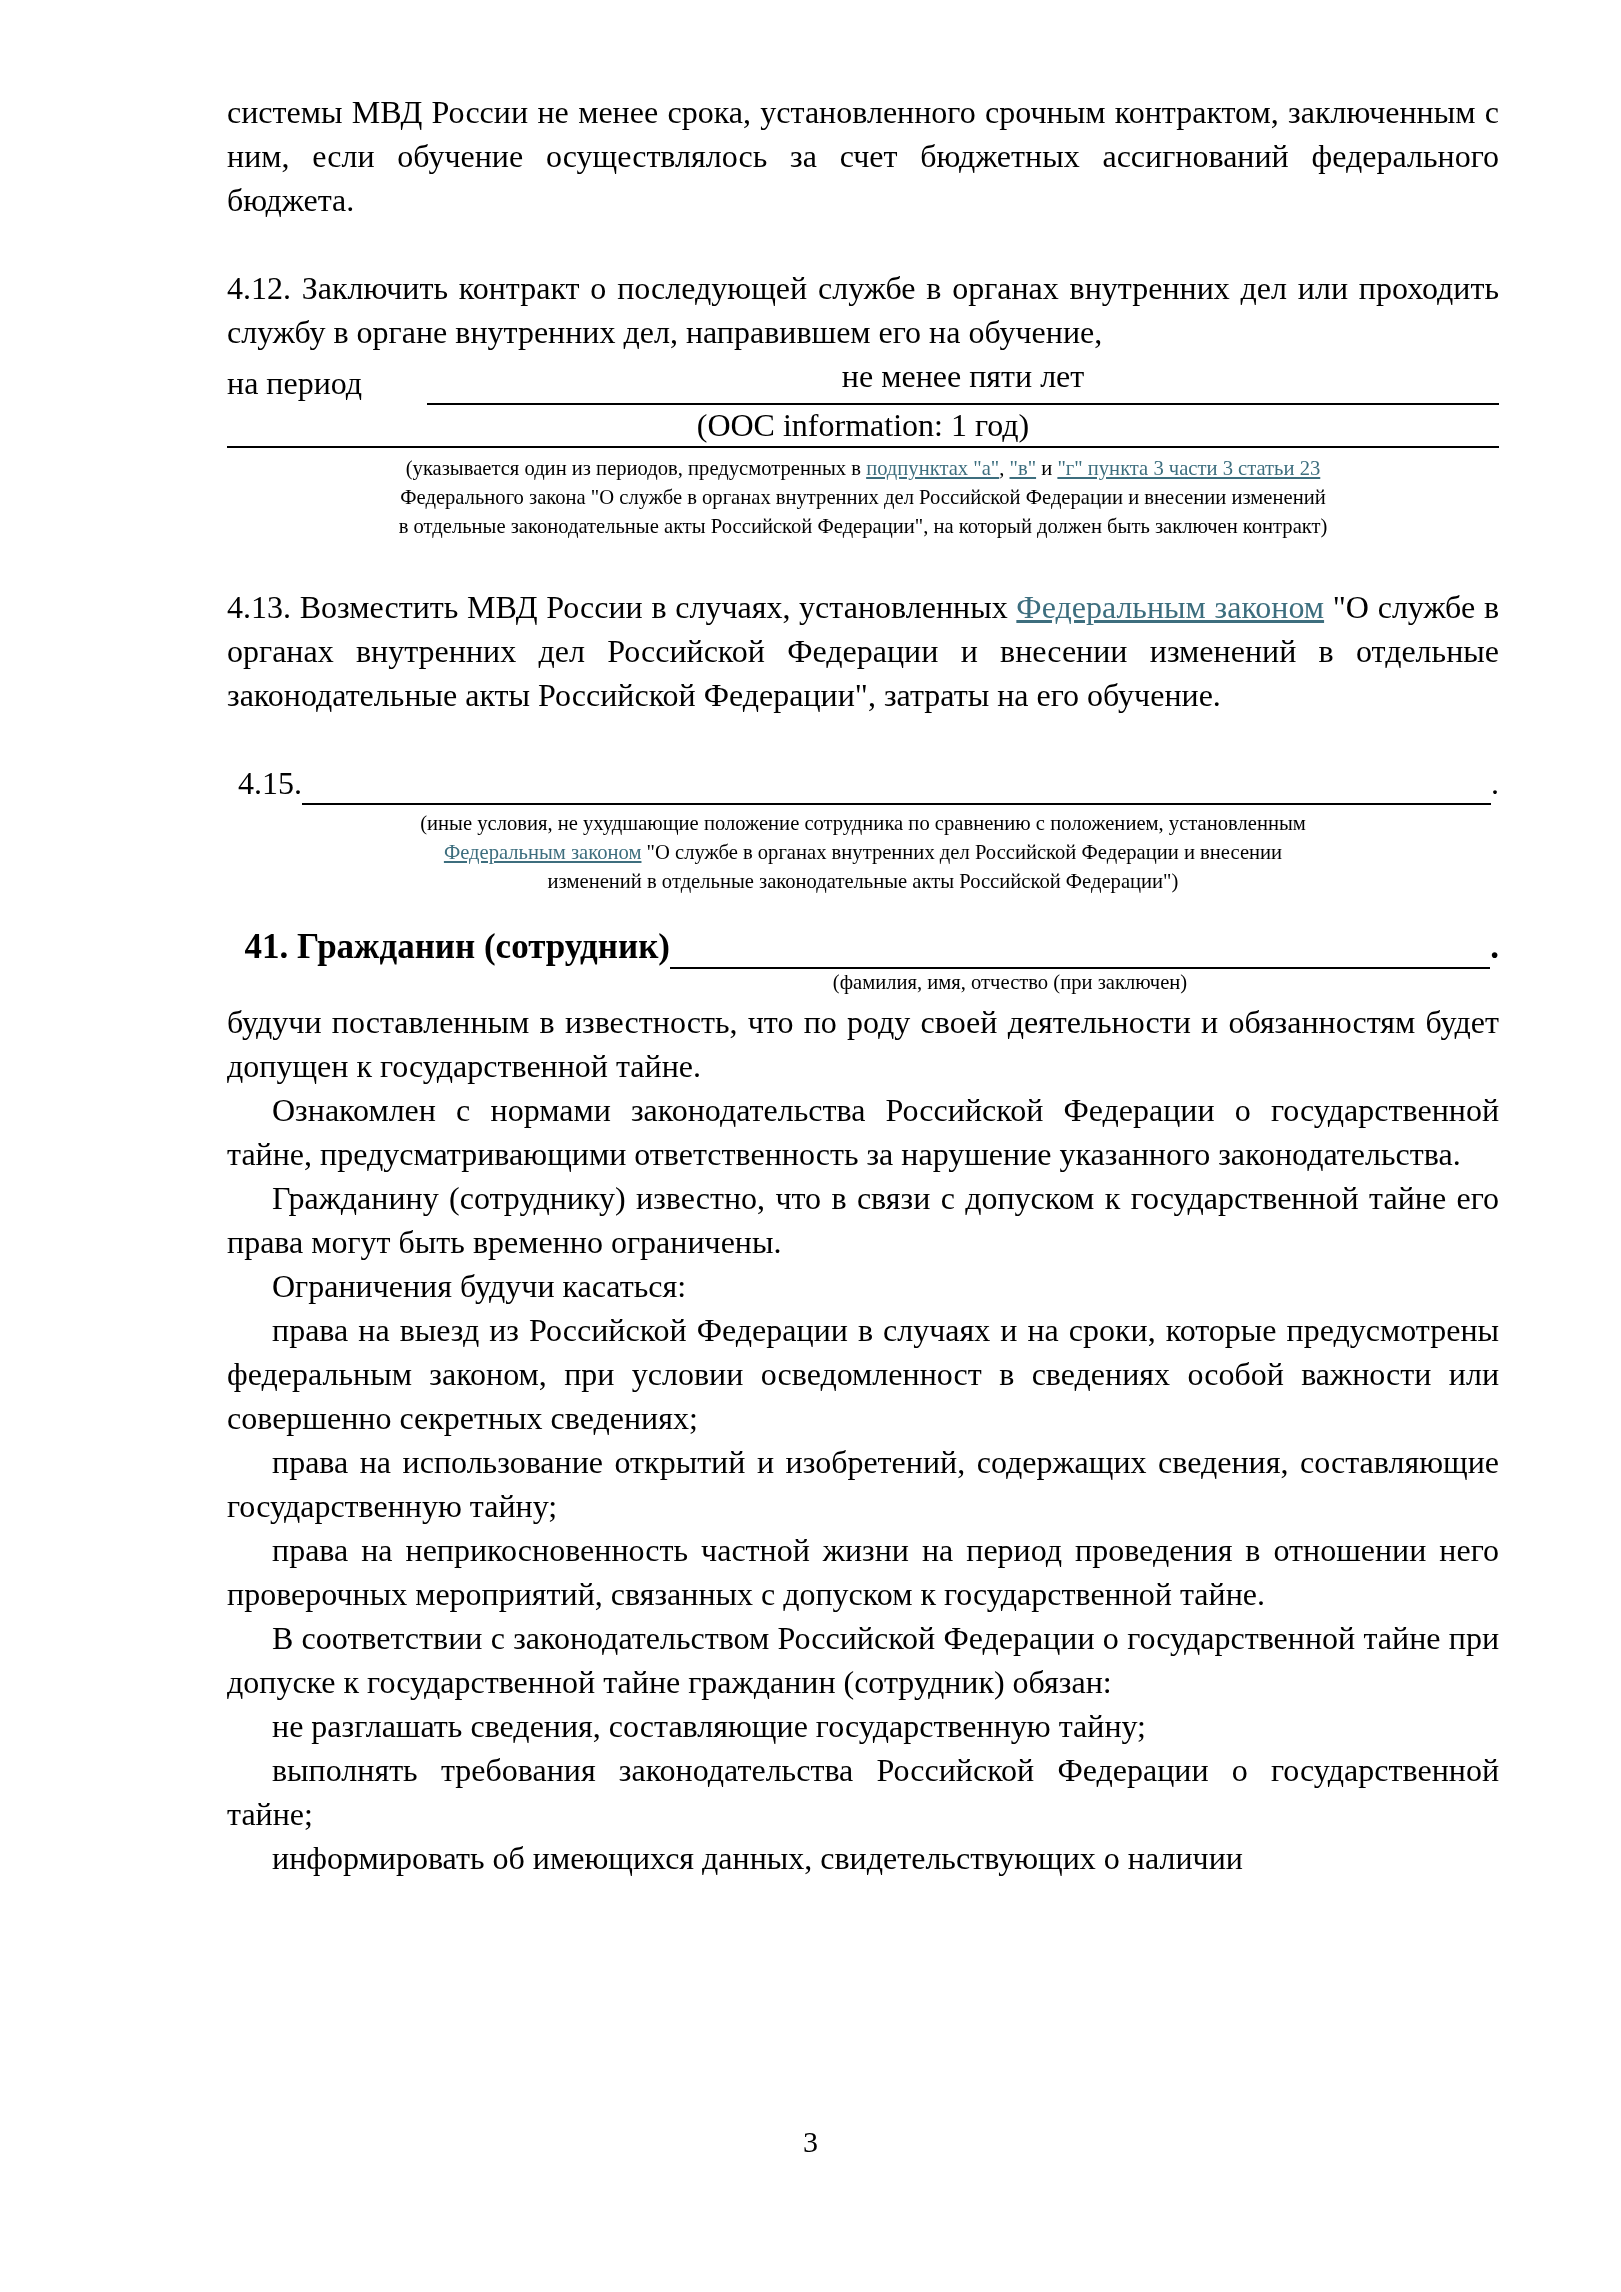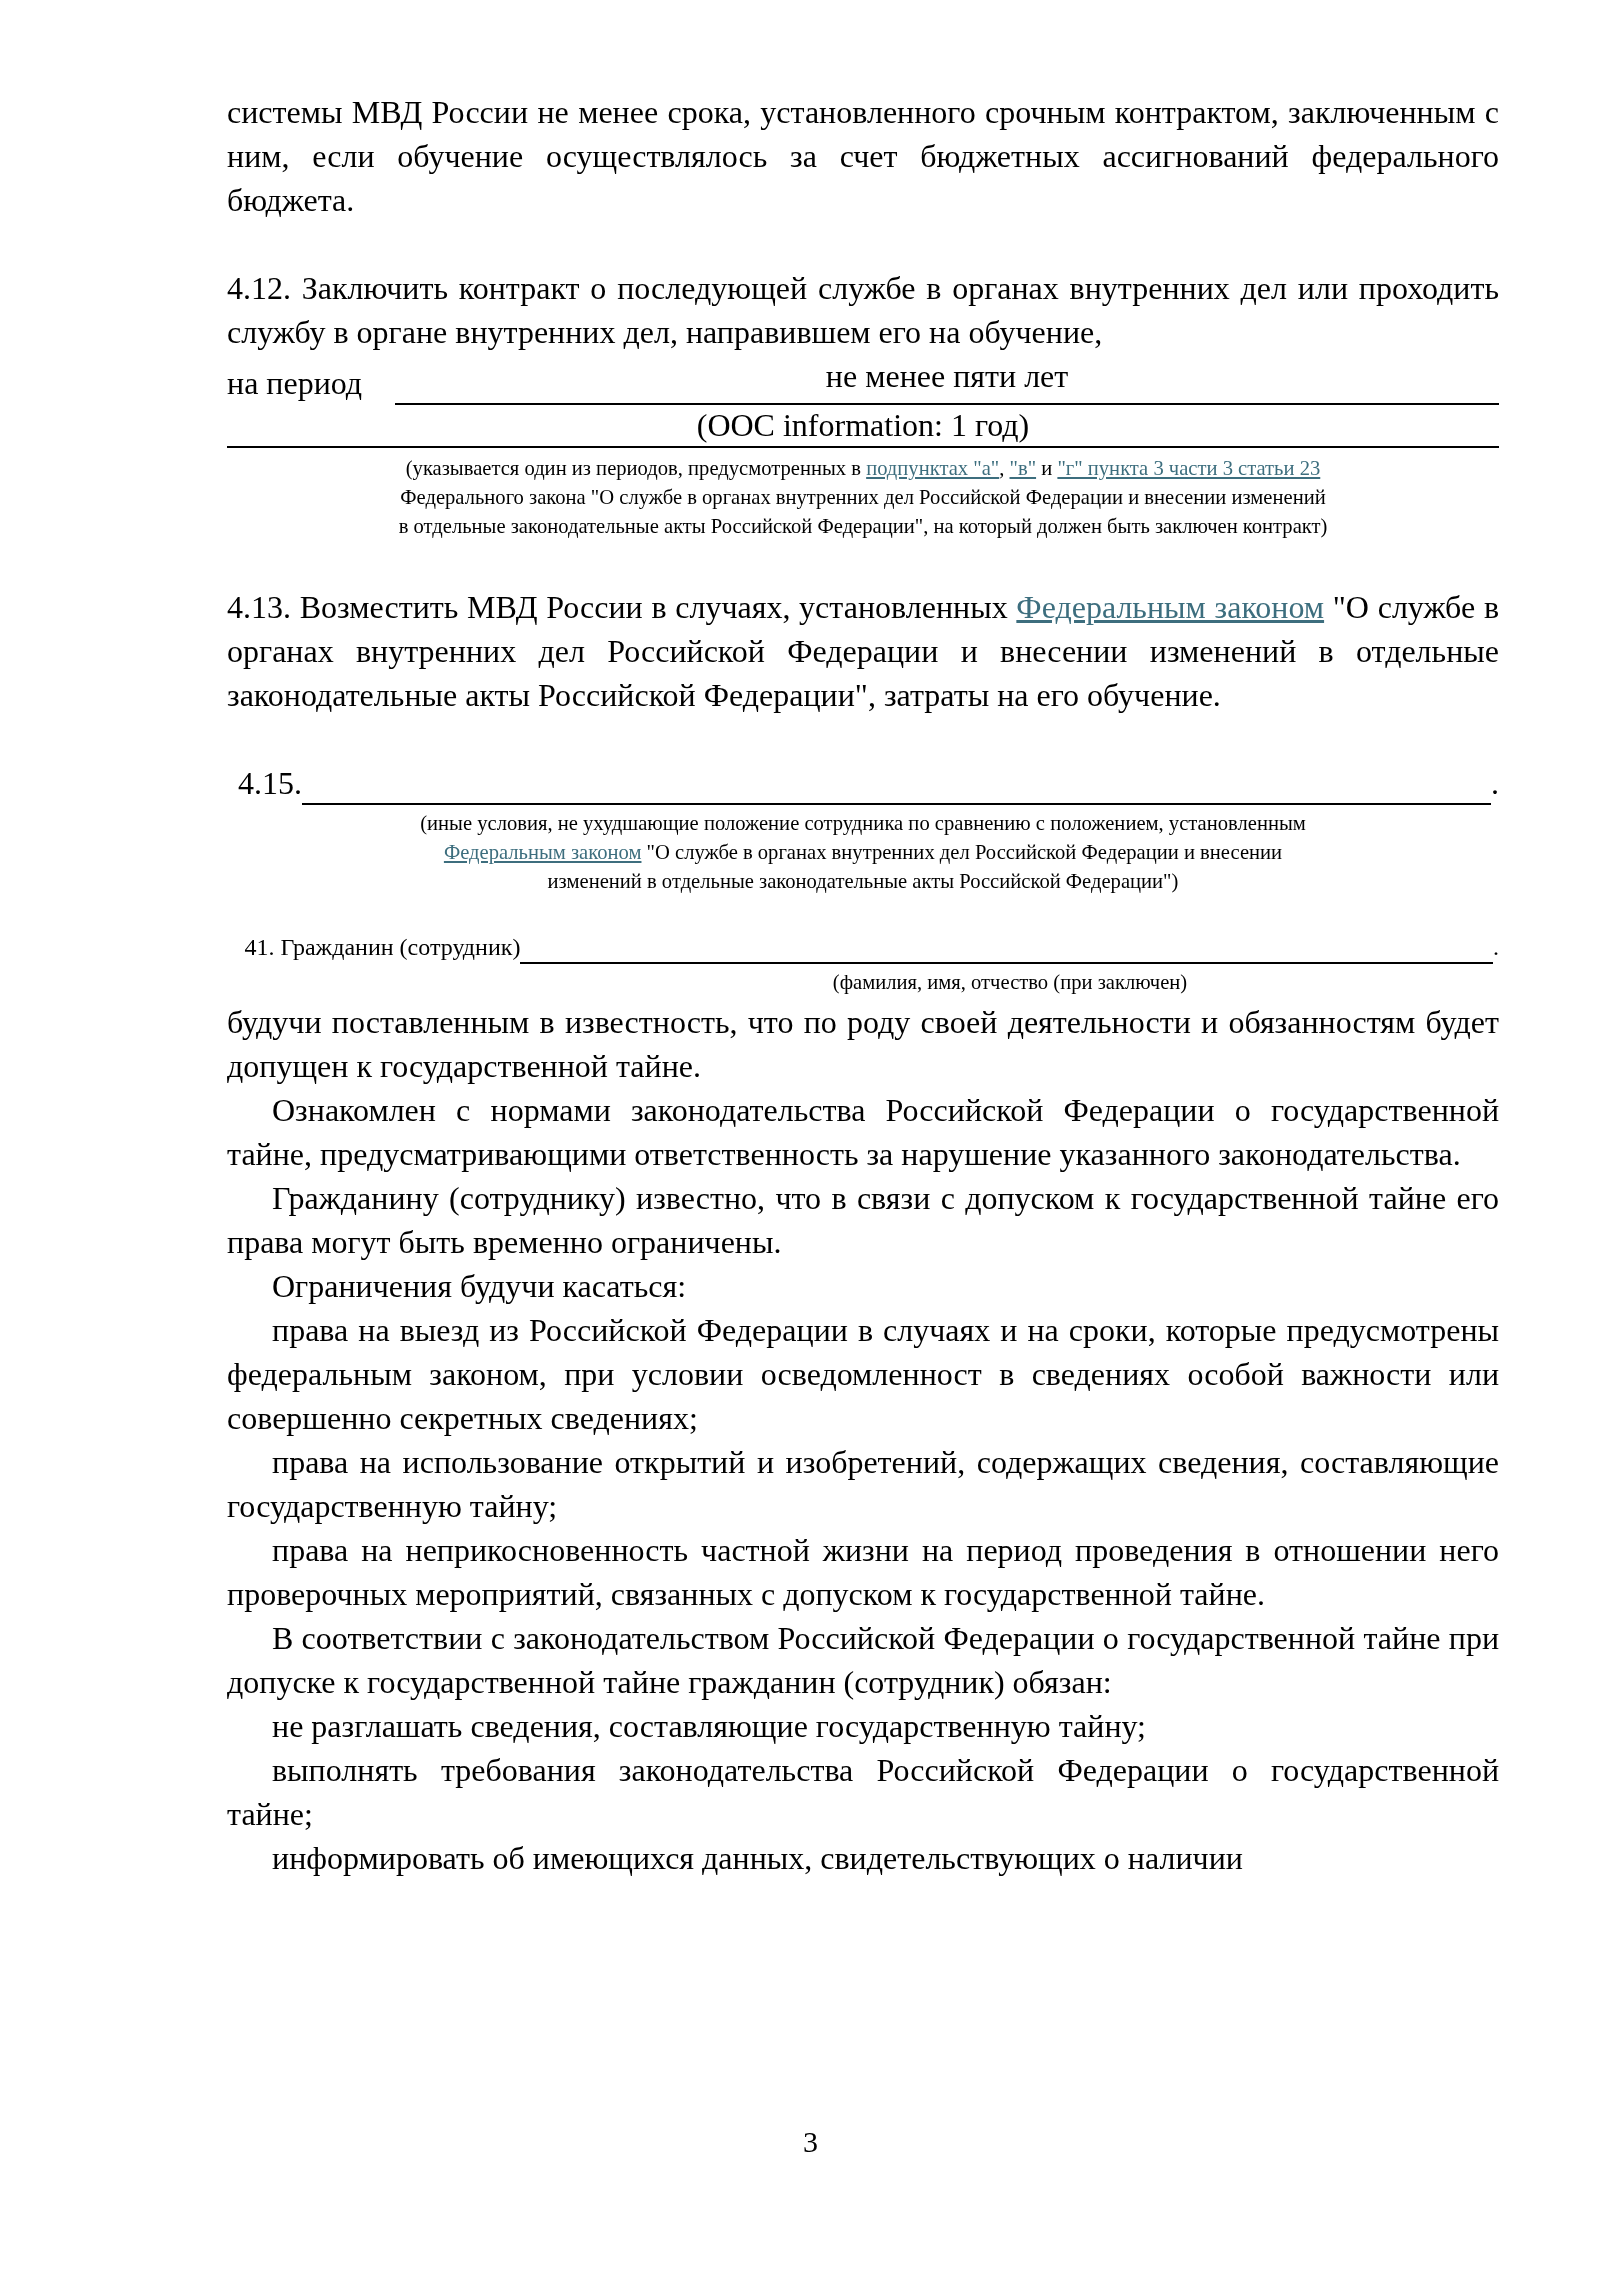--- a/index.html
+++ b/index.html
@@ -58,20 +58,21 @@
     text-decoration-color: #3d6e7e;
   }
 
   
   .formrow {
     display: flex;
     align-items: flex-end;
     font-size: 32px;
     line-height: 44px;
     width: 100%;
+    gap: 16px;
   }
   .formrow .lead { white-space: pre; flex: 0 0 auto; }
   .fill {
     flex: 1 1 auto;
     position: relative;
     border-bottom: 2.5px solid #000;
     text-align: center;
     min-width: 9.8px;
     padding-bottom: 5px;
   }
@@ -108,26 +109,27 @@
   .fourfifteen .num { flex: 0 0 auto; white-space: pre; margin-left: 11px; }
   .fourfifteen .line {
     flex: 1 1 auto;
     border-bottom: 2.5px solid #000;
     height: 33px;
   }
   .fourfifteen .dot { flex: 0 0 auto; white-space: pre; }
 
   .citizen-row {
     display: flex;
-    align-items: center;
-    font-size: 24px;
+    align-items: flex-end;
+    font-size: 35px;
     line-height: 44px;
     width: 100%;
     padding-left: 17.6px;
     box-sizing: border-box;
+    font-weight: bold;
   }
   .citizen-row .num { flex: 0 0 auto; white-space: pre; }
   .citizen-row .line {
     flex: 1 1 auto;
     border-bottom: 2.5px solid #000;
     height: 33px;
   }
   .citizen-row .dot { flex: 0 0 auto; white-space: pre; }
 
   .caption-right {

